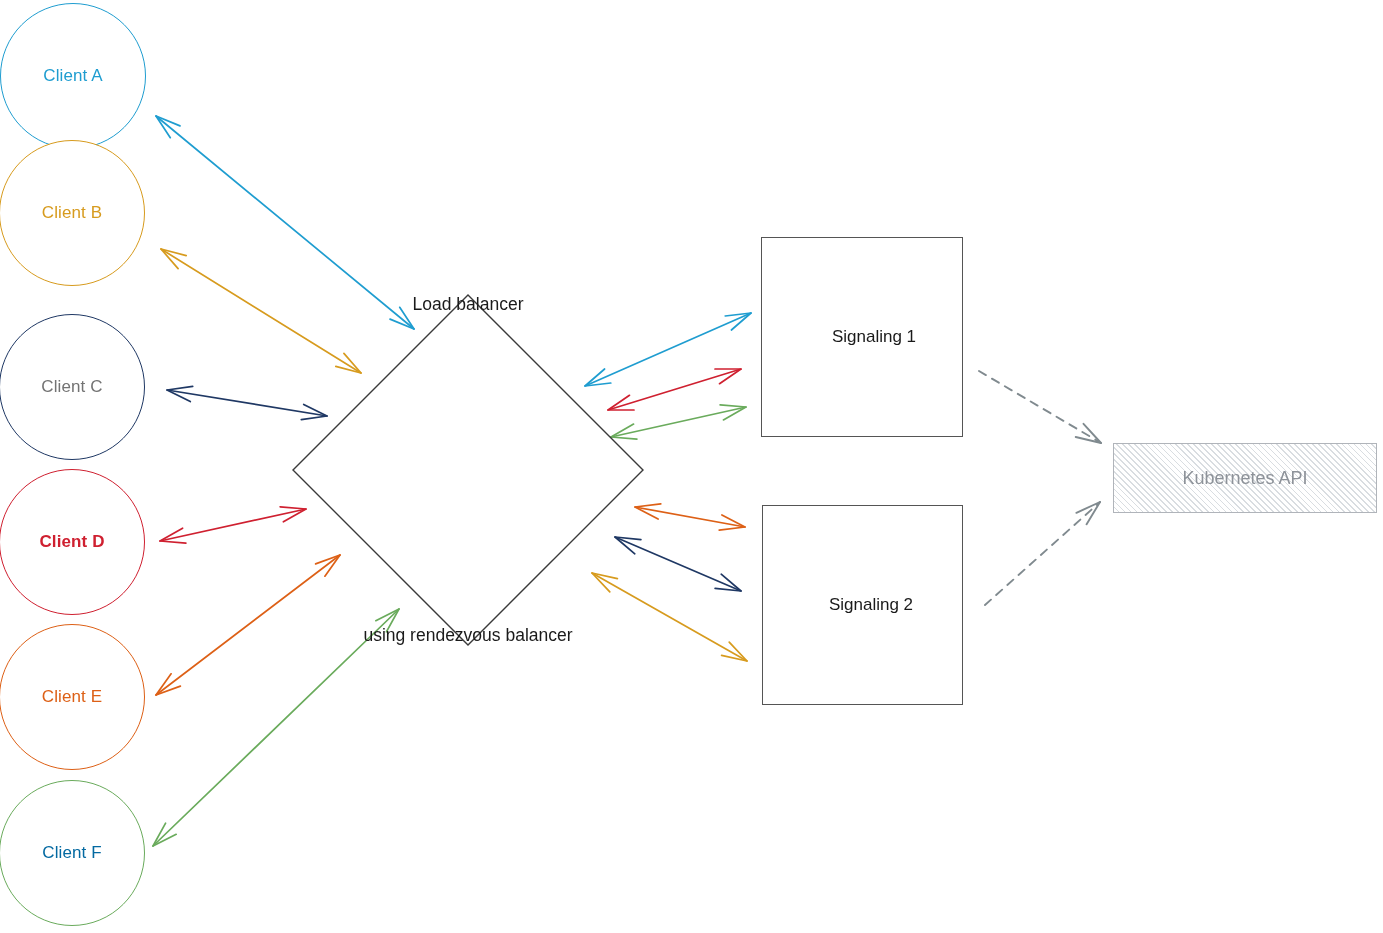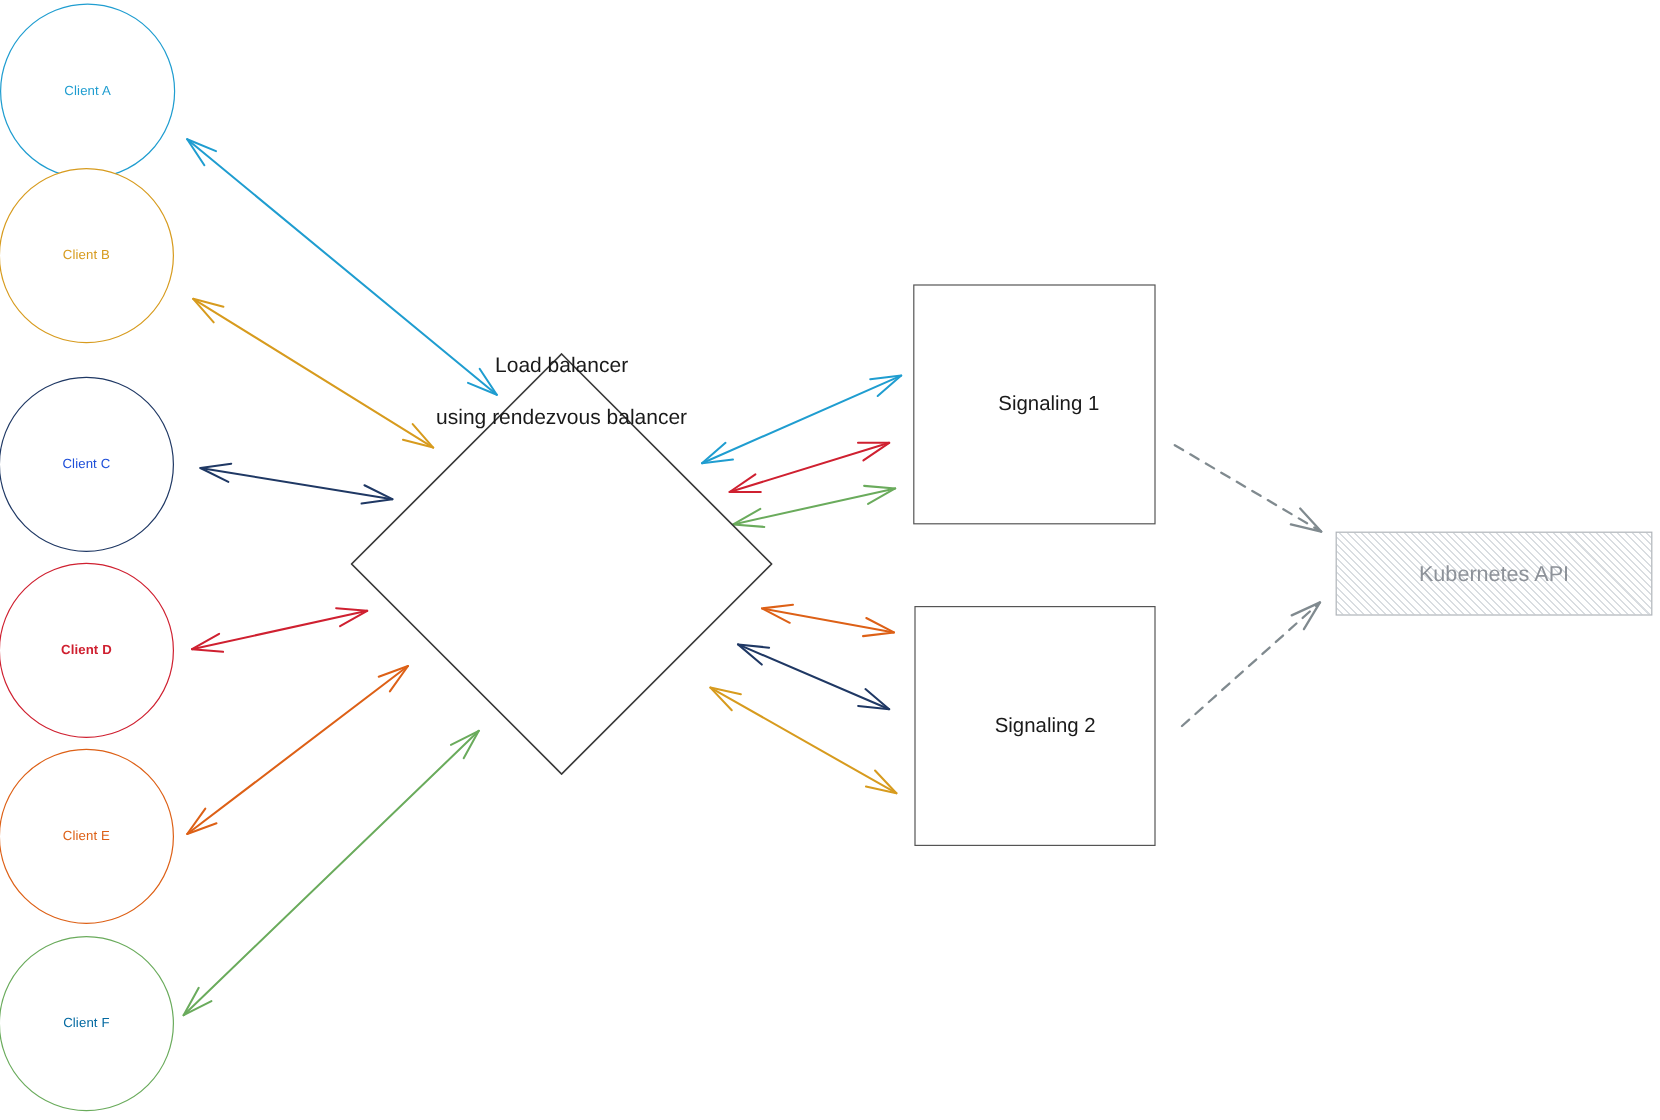--- a/index.html
+++ b/index.html
@@ -32,41 +32,41 @@
     display: flex;
     align-items: center;
     justify-content: center;
     text-align: center;
     background: #ffffff;
   }
   .client-circle {
     border-radius: 50%;
     border-style: solid;
     border-width: 1.6px;
-    font-size: 11px;
+    font-size: 17px;
     letter-spacing: 0.1px;
   }
   .signal-box {
     border: 1.8px solid #555555;
     font-size: 17px;
     color: #1a1a1a;
   }
   .diamond-wrap {
     position: absolute;
   }
   .diamond-label {
     position: absolute;
     left: 0;
     top: 0;
     width: 100%;
     height: 100%;
     display: flex;
     flex-direction: column;
     align-items: center;
-    justify-content: flex-start;
+    justify-content: space-between;
     gap: 22px;
     font-size: 17.5px;
     color: #1a1a1a;
     pointer-events: none;
   }
   .k8s-box {
     border: 1.5px solid #b0b4ba;
     font-size: 18px;
     color: #8d9299;
     background-color: #ffffff;
@@ -126,21 +126,21 @@
       <line x1="985" y1="605" x2="1100" y2="502" stroke="#808a8f" stroke-width="1.9" stroke-linecap="round" stroke-dasharray="8 7"></line>
       <path d="M1076.4,512.8 L1100.0,502.0 L1086.6,524.3" fill="none" stroke="#808a8f" stroke-width="1.9" stroke-linecap="round" stroke-linejoin="round"></path>
     </svg>
 
   <div class="node client-circle" style="left: 0px; top: 3px; width: 146px; height: 146px; border-color: rgb(31, 157, 208); color: rgb(31, 157, 208);">
     <span>Client A</span>
   </div>
   <div class="node client-circle" style="left: -1px; top: 140px; width: 146px; height: 146px; border-color: rgb(215, 155, 30); color: rgb(215, 155, 30);">
     <span>Client B</span>
   </div>
-  <div class="node client-circle" style="left: -1px; top: 314px; width: 146px; height: 146px; border-color: rgb(31, 56, 100); color: #1d4ed8;">
+  <div class="node client-circle" style="left: -1px; top: 314px; width: 146px; height: 146px; border-color: rgb(31, 56, 100); color: #737373;">
     <span>Client C</span>
   </div>
   <div class="node client-circle" style="left: -1px; top: 469px; width: 146px; height: 146px; border-color: rgb(207, 32, 48); color: rgb(207, 32, 48); font-weight: bold;">
     <span>Client D</span>
   </div>
   <div class="node client-circle" style="left: -1px; top: 624px; width: 146px; height: 146px; border-color: rgb(221, 96, 22); color: rgb(221, 96, 22);">
     <span>Client E</span>
   </div>
   <div class="node client-circle" style="left: -1px; top: 780px; width: 146px; height: 146px; border-color: rgb(106, 171, 92); color: #0369a1;">
     <span>Client F</span>

